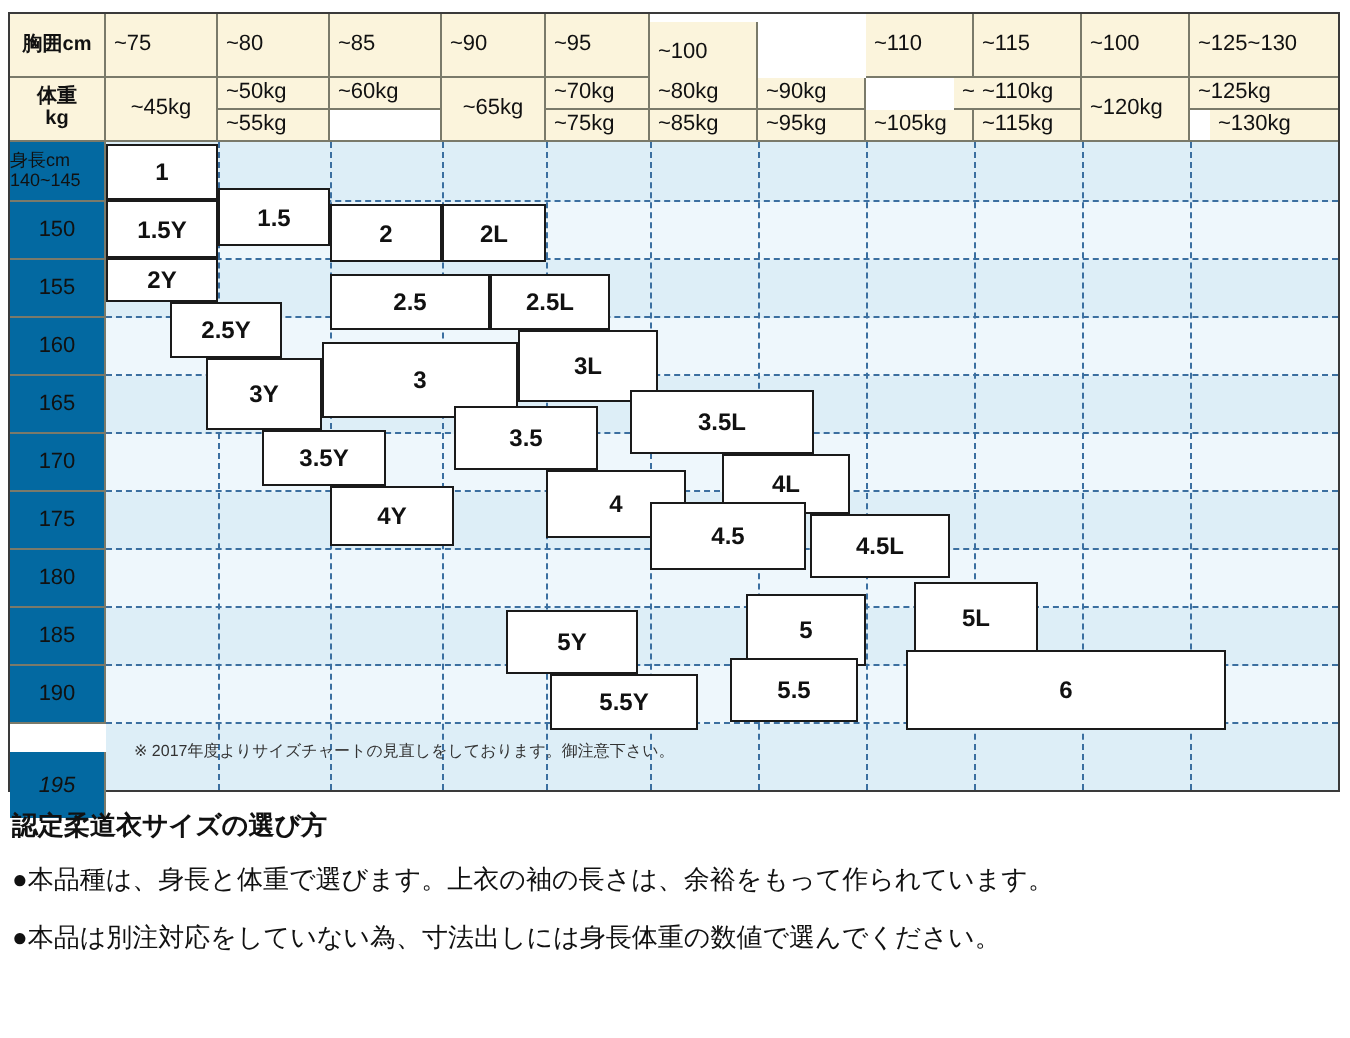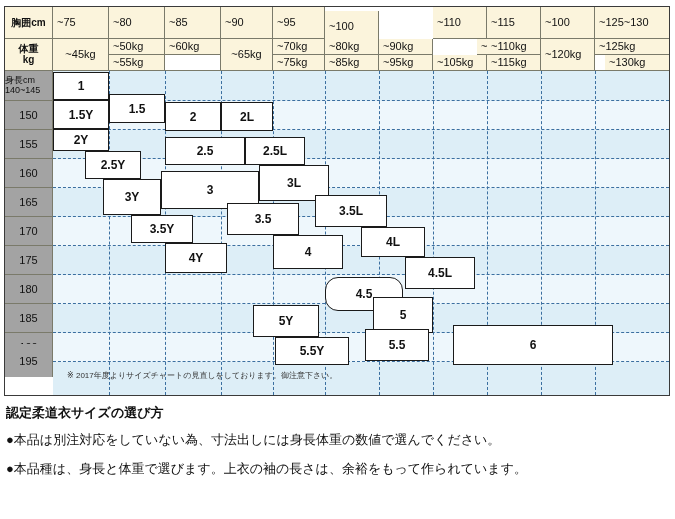--- a/index.html
+++ b/index.html
@@ -41,21 +41,21 @@
     flex-direction:column;gap:1px;
     font-size:10px;font-weight:bold;
   }
   .corner span{display:block;}
   .blankhdr{background:#ffffff;border-bottom:1px solid #7a7a6a;border-right:1px solid #7a7a6a;}
 
   
   #grid{position:absolute;left:0;top:64px;right:0;bottom:0;}
   .rowlabel{
     position:absolute;left:0;width:48px;
-    background:#a3a3a3;
+    background:#0369a1;
     border-right:1px solid #7a7a6a;
     border-bottom:1px solid #7a7a6a;
     box-sizing:border-box;
     font-size:11px;
     display:flex;align-items:center;justify-content:center;
   }
   .rowlabel.first{flex-direction:column;font-size:9px;line-height:1.1;}
   .bodyband{
     position:absolute;left:48px;right:0;
     background:#ddeef7;
@@ -168,59 +168,60 @@
       </div>
       <div class="rowlabel" style="top:30px;height:29px;">150</div>
       <div class="rowlabel" style="top:59px;height:29px;">155</div>
       <div class="rowlabel" style="top:88px;height:29px;">160</div>
       <div class="rowlabel" style="top:117px;height:29px;">165</div>
       <div class="rowlabel" style="top:146px;height:29px;">170</div>
       <div class="rowlabel" style="top:175px;height:29px;">175</div>
       <div class="rowlabel" style="top:204px;height:29px;">180</div>
       <div class="rowlabel" style="top:233px;height:29px;">185</div>
       <div class="rowlabel" style="top:262px;height:29px;">190</div>
-      <div class="rowlabel" style="top:273px;height:33px;border-bottom:none;">195</div>
+      <div class="rowlabel" style="top:305px;height:33px;border-bottom:none;font-style:italic;">195</div>
 
       <div class="size" style="left:48px;top:1px;width:56px;height:28px;">1</div>
 
       <div class="size" style="left:48px;top:29px;width:56px;height:29px;">1.5Y</div>
       <div class="size" style="left:104px;top:23px;width:56px;height:29px;">1.5</div>
       <div class="size" style="left:48px;top:58px;width:56px;height:22px;">2Y</div>
       <div class="size" style="left:160px;top:31px;width:56px;height:29px;">2</div>
       <div class="size" style="left:216px;top:31px;width:52px;height:29px;">2L</div>
 
       <div class="size" style="left:80px;top:80px;width:56px;height:28px;">2.5Y</div>
       <div class="size" style="left:160px;top:66px;width:80px;height:28px;">2.5</div>
       <div class="size" style="left:240px;top:66px;width:60px;height:28px;">2.5L</div>
 
       <div class="size" style="left:98px;top:108px;width:58px;height:36px;">3Y</div>
       <div class="size" style="left:156px;top:100px;width:98px;height:38px;">3</div>
       <div class="size" style="left:254px;top:94px;width:70px;height:36px;">3L</div>
 
       <div class="size" style="left:126px;top:144px;width:62px;height:28px;">3.5Y</div>
       <div class="size" style="left:222px;top:132px;width:72px;height:32px;">3.5</div>
-      <div class="size" style="left:310px;top:124px;width:72px;height:32px;">3.5L</div>
+      <div class="size" style="left:310px;top:124px;width:92px;height:32px;">3.5L</div>
 
       <div class="size" style="left:160px;top:172px;width:62px;height:30px;">4Y</div>
       <div class="size" style="left:268px;top:164px;width:70px;height:34px;">4</div>
       <div class="size" style="left:356px;top:156px;width:64px;height:30px;">4L</div>
 
-      <div class="size" style="left:320px;top:206px;width:78px;height:34px;border-radius:13px;">4.5</div>
+      <div class="size" style="left:320px;top:180px;width:78px;height:34px;">4.5</div>
       <div class="size" style="left:400px;top:186px;width:70px;height:32px;">4.5L</div>
 
       <div class="size" style="left:248px;top:234px;width:66px;height:32px;">5Y</div>
       <div class="size" style="left:368px;top:226px;width:60px;height:36px;">5</div>
+      <div class="size" style="left:452px;top:220px;width:62px;height:36px;">5L</div>
 
       <div class="size" style="left:270px;top:266px;width:74px;height:28px;">5.5Y</div>
       <div class="size" style="left:360px;top:258px;width:64px;height:32px;">5.5</div>
       <div class="size" style="left:448px;top:254px;width:160px;height:40px;">6</div>
 
       <div class="note" style="left:62px;top:299px;">※ 2017年度よりサイズチャートの見直しをしております。御注意下さい。</div>
     </div>
   </div>
 
   <div id="caption">
     <div class="cap-title">認定柔道衣サイズの選び方</div>
+    <div class="cap-line">●本品種は、身長と体重で選びます。上衣の袖の長さは、余裕をもって作られています。</div>
     <div class="cap-line">●本品は別注対応をしていない為、寸法出しには身長体重の数値で選んでください。</div>
-    <div class="cap-line">●本品種は、身長と体重で選びます。上衣の袖の長さは、余裕をもって作られています。</div>
   </div>
 
 </div>
 
 </body></html>

